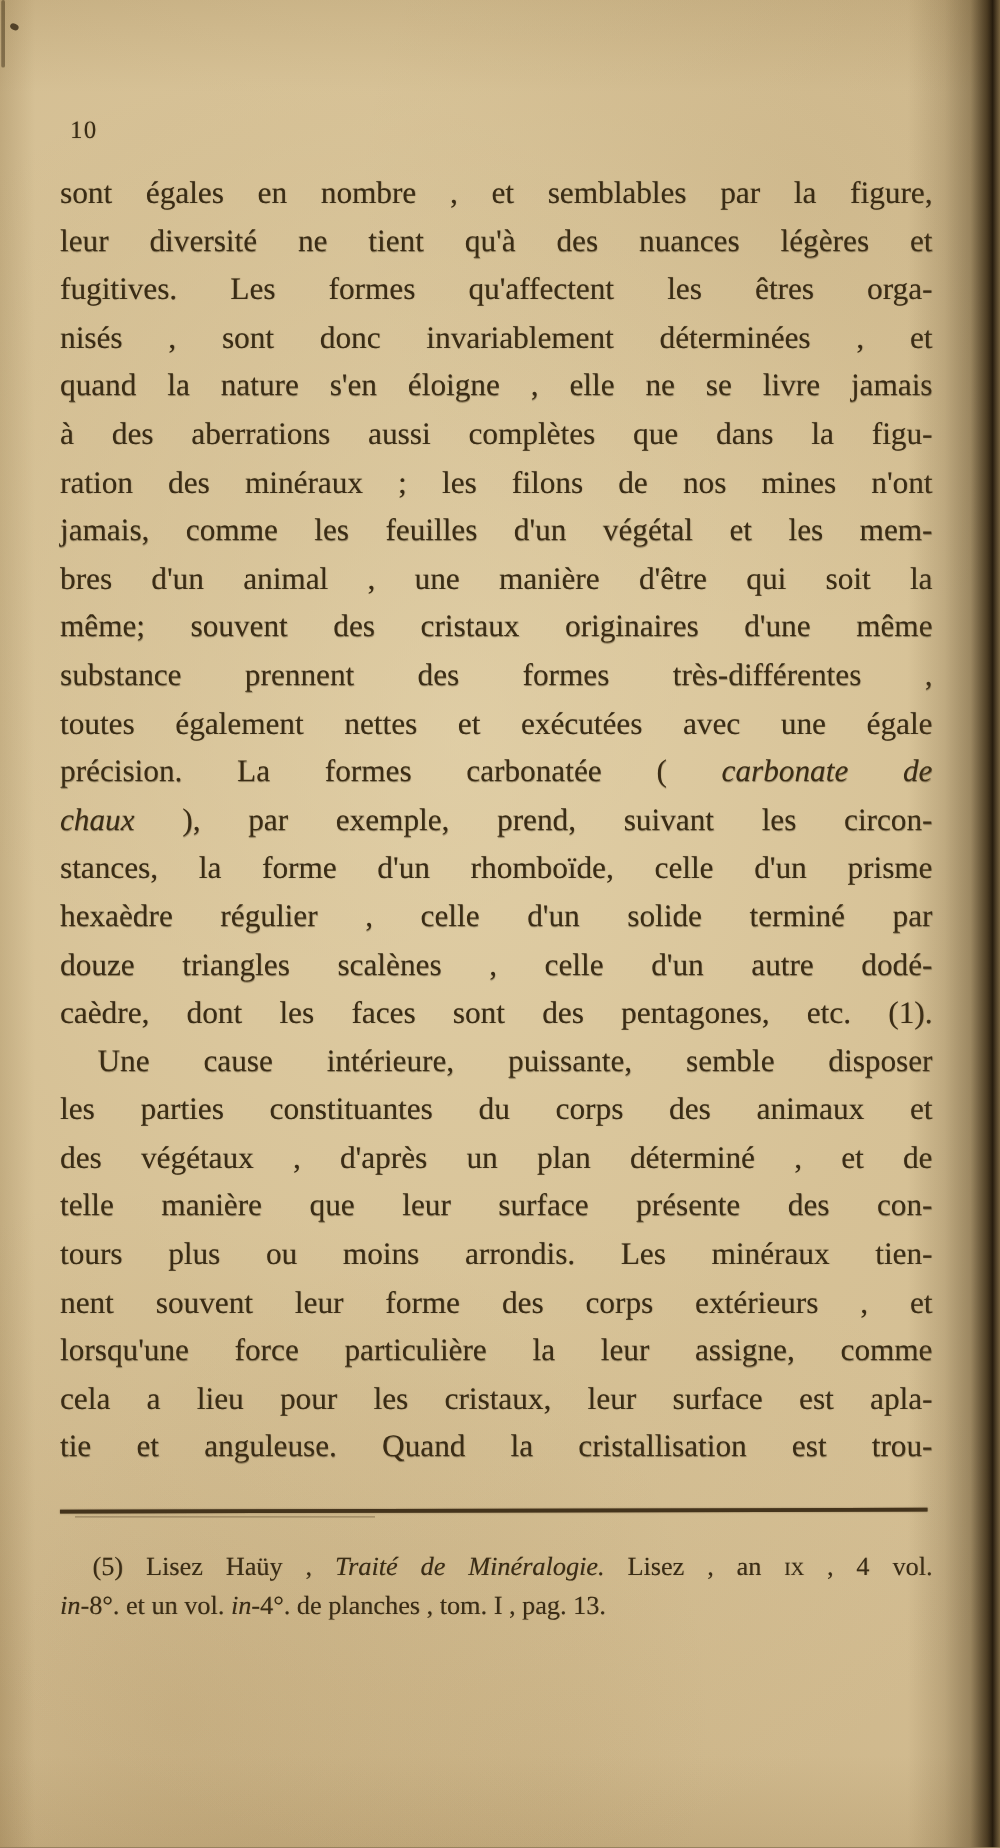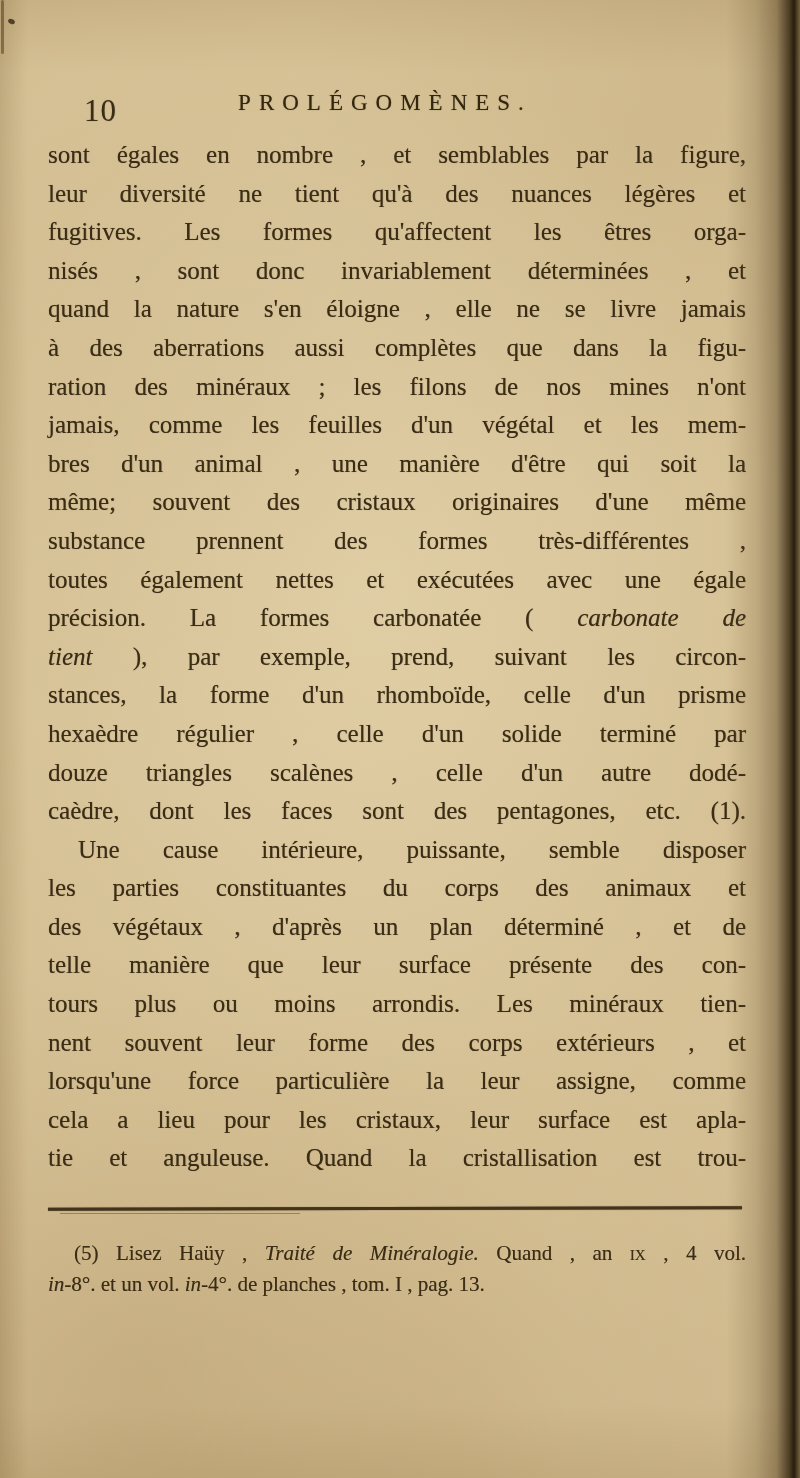--- a/index.html
+++ b/index.html
@@ -30,23 +30,22 @@
       rgba(98,78,44,.80) 100%);
   }
   .speck{position:absolute;border-radius:50%;}
   .speck-a{left:8px;top:19px;width:7px;height:5px;background:rgba(44,31,12,.75);transform:rotate(24deg);}
   .speck-b{left:1px;top:0;width:3px;height:54px;border-radius:2px;background:rgba(56,40,16,.45);}
   .header-row{
     position:absolute;left:48px;top:90px;width:698px;height:34px;
   }
   .page-number{
     position:absolute;left:8px;top:3px;
-    font-size:31px;letter-spacing:1px;
+    font-size:20px;letter-spacing:1px;
     text-shadow:0 0 1px rgba(58,44,22,.45);
-    margin-left:28px;
   }
   .running-title{
     position:absolute;left:0;right:24px;top:0;
     text-align:center;
     font-size:23px;
     letter-spacing:8px;
     word-spacing:4px;
     color:#33260f;
     text-shadow:0 0 1px rgba(51,38,15,.5);
   }
@@ -96,55 +95,54 @@
 </style>
 </head>
 <body>
 
 <div class="page">
   <div class="speck speck-a"></div>
   <div class="speck speck-b"></div>
 
   <div class="header-row">
     <span class="page-number">10</span>
-    <span class="running-title">PROLÉGOMÈNES.</span>
   </div>
 
   <div class="body-text" id="body-text">
       <div class="bline"><span>sont égales en nombre , et semblables par la figure,</span></div>
       <div class="bline"><span>leur diversité ne tient qu'à des nuances légères et</span></div>
       <div class="bline"><span>fugitives. Les formes qu'affectent les êtres orga-</span></div>
       <div class="bline"><span>nisés , sont donc invariablement déterminées , et</span></div>
       <div class="bline"><span>quand la nature s'en éloigne , elle ne se livre jamais</span></div>
       <div class="bline"><span>à des aberrations aussi complètes que dans la figu-</span></div>
       <div class="bline"><span>ration des minéraux ; les filons de nos mines n'ont</span></div>
       <div class="bline"><span>jamais, comme les feuilles d'un végétal et les mem-</span></div>
       <div class="bline"><span>bres d'un animal , une manière d'être qui soit la</span></div>
       <div class="bline"><span>même; souvent des cristaux originaires d'une même</span></div>
       <div class="bline"><span>substance prennent des formes très-différentes ,</span></div>
       <div class="bline"><span>toutes également nettes et exécutées avec une égale</span></div>
       <div class="bline"><span>précision. La formes carbonatée ( </span><span class="it">carbonate de</span></div>
-      <div class="bline"><span class="it">tient</span><span> ), par exemple, prend, suivant les circon-</span></div>
+      <div class="bline"><span class="it">chaux</span><span> ), par exemple, prend, suivant les circon-</span></div>
       <div class="bline"><span>stances, la forme d'un rhomboïde, celle d'un prisme</span></div>
       <div class="bline"><span>hexaèdre régulier , celle d'un solide terminé par</span></div>
       <div class="bline"><span>douze triangles scalènes , celle d'un autre dodé-</span></div>
       <div class="bline"><span>caèdre, dont les faces sont des pentagones, etc. (1).</span></div>
       <div class="bline indent"><span>Une cause intérieure, puissante, semble disposer</span></div>
       <div class="bline"><span>les parties constituantes du corps des animaux et</span></div>
       <div class="bline"><span>des végétaux , d'après un plan déterminé , et de</span></div>
       <div class="bline"><span>telle manière que leur surface présente des con-</span></div>
       <div class="bline"><span>tours plus ou moins arrondis. Les minéraux tien-</span></div>
       <div class="bline"><span>nent souvent leur forme des corps extérieurs , et</span></div>
       <div class="bline"><span>lorsqu'une force particulière la leur assigne, comme</span></div>
       <div class="bline"><span>cela a lieu pour les cristaux, leur surface est apla-</span></div>
       <div class="bline"><span>tie et anguleuse. Quand la cristallisation est trou-</span></div>
     </div>
 
   <div class="foot-rule"></div>
   <div class="foot-rule-ghost"></div>
 
   <div class="footnote" id="footnote">
-      <div class="fline indent"><span>(5) Lisez Haüy , </span><span class="it">Traité de Minéralogie.</span><span> Quand , an </span><span class="sc">ix</span><span> , 4 vol.</span></div>
+      <div class="fline indent"><span>(5) Lisez Haüy , </span><span class="it">Traité de Minéralogie.</span><span> Lisez , an </span><span class="sc">ix</span><span> , 4 vol.</span></div>
       <div class="fline nojust"><span class="it">in</span><span>-8°. et un vol. </span><span class="it">in</span><span>-4°. de planches , tom. I , pag. 13.</span></div>
     </div>
 
   <div class="edge-right"></div>
 </div>
 
 </body></html>

